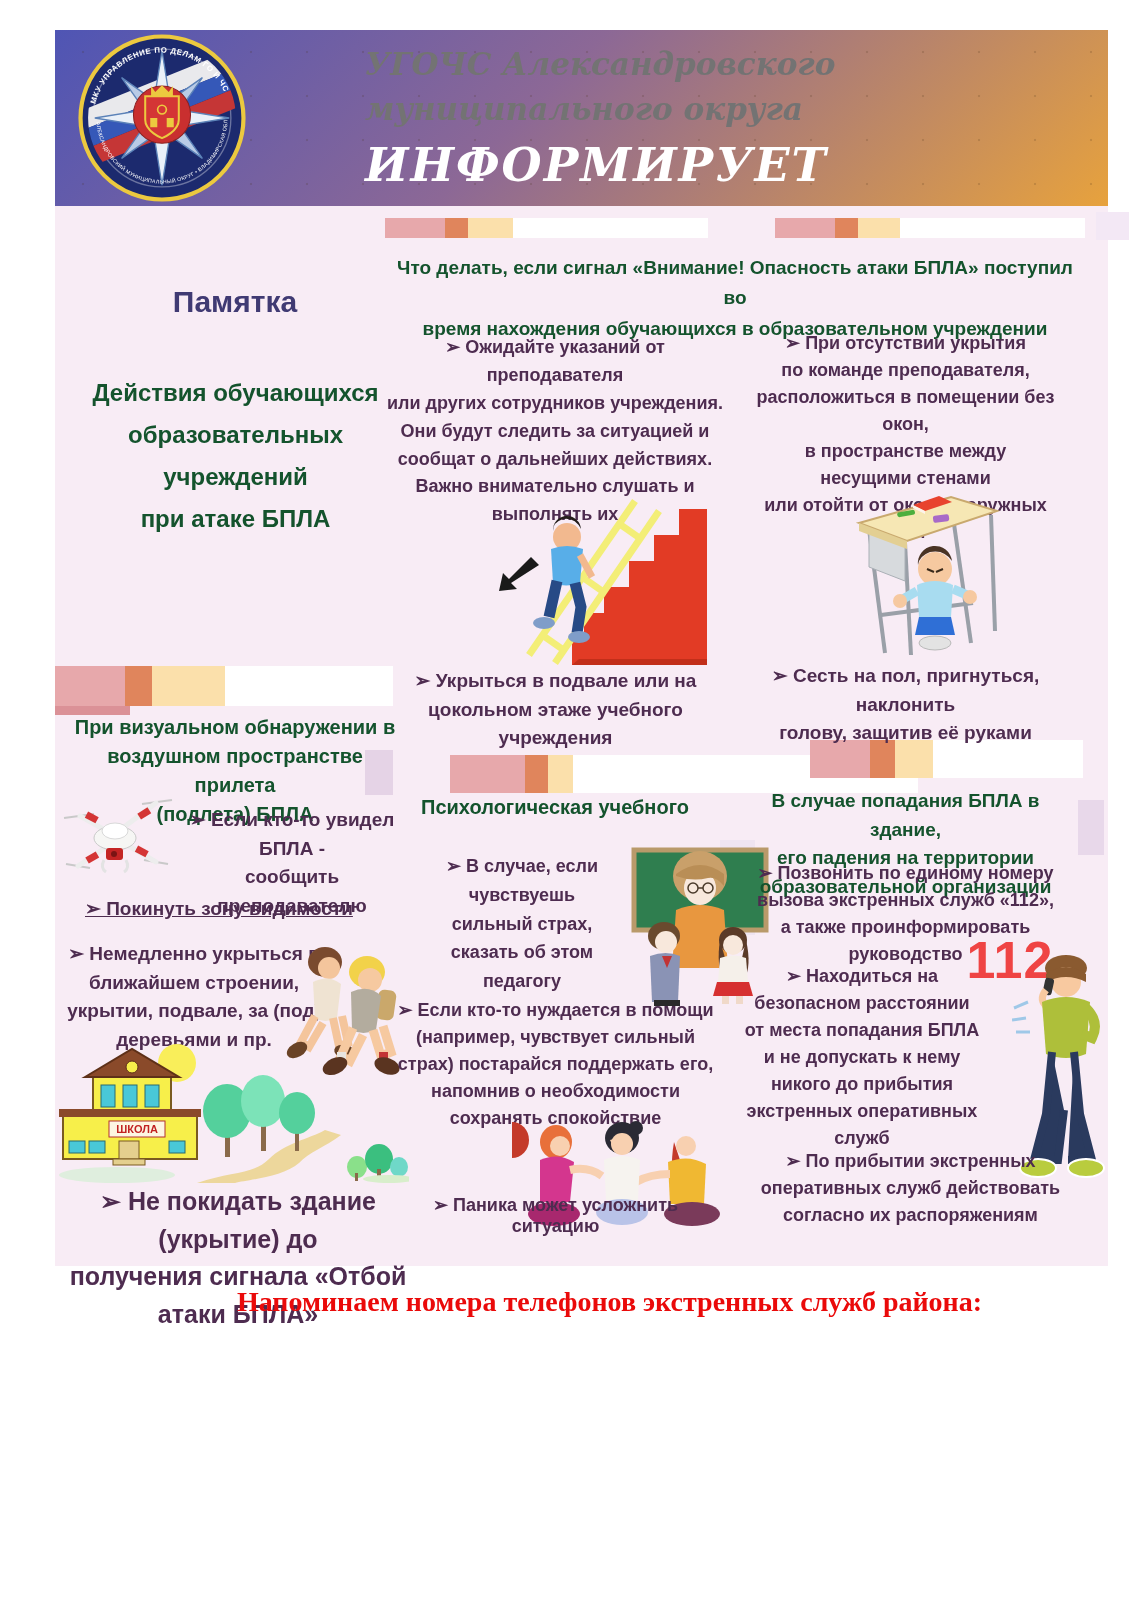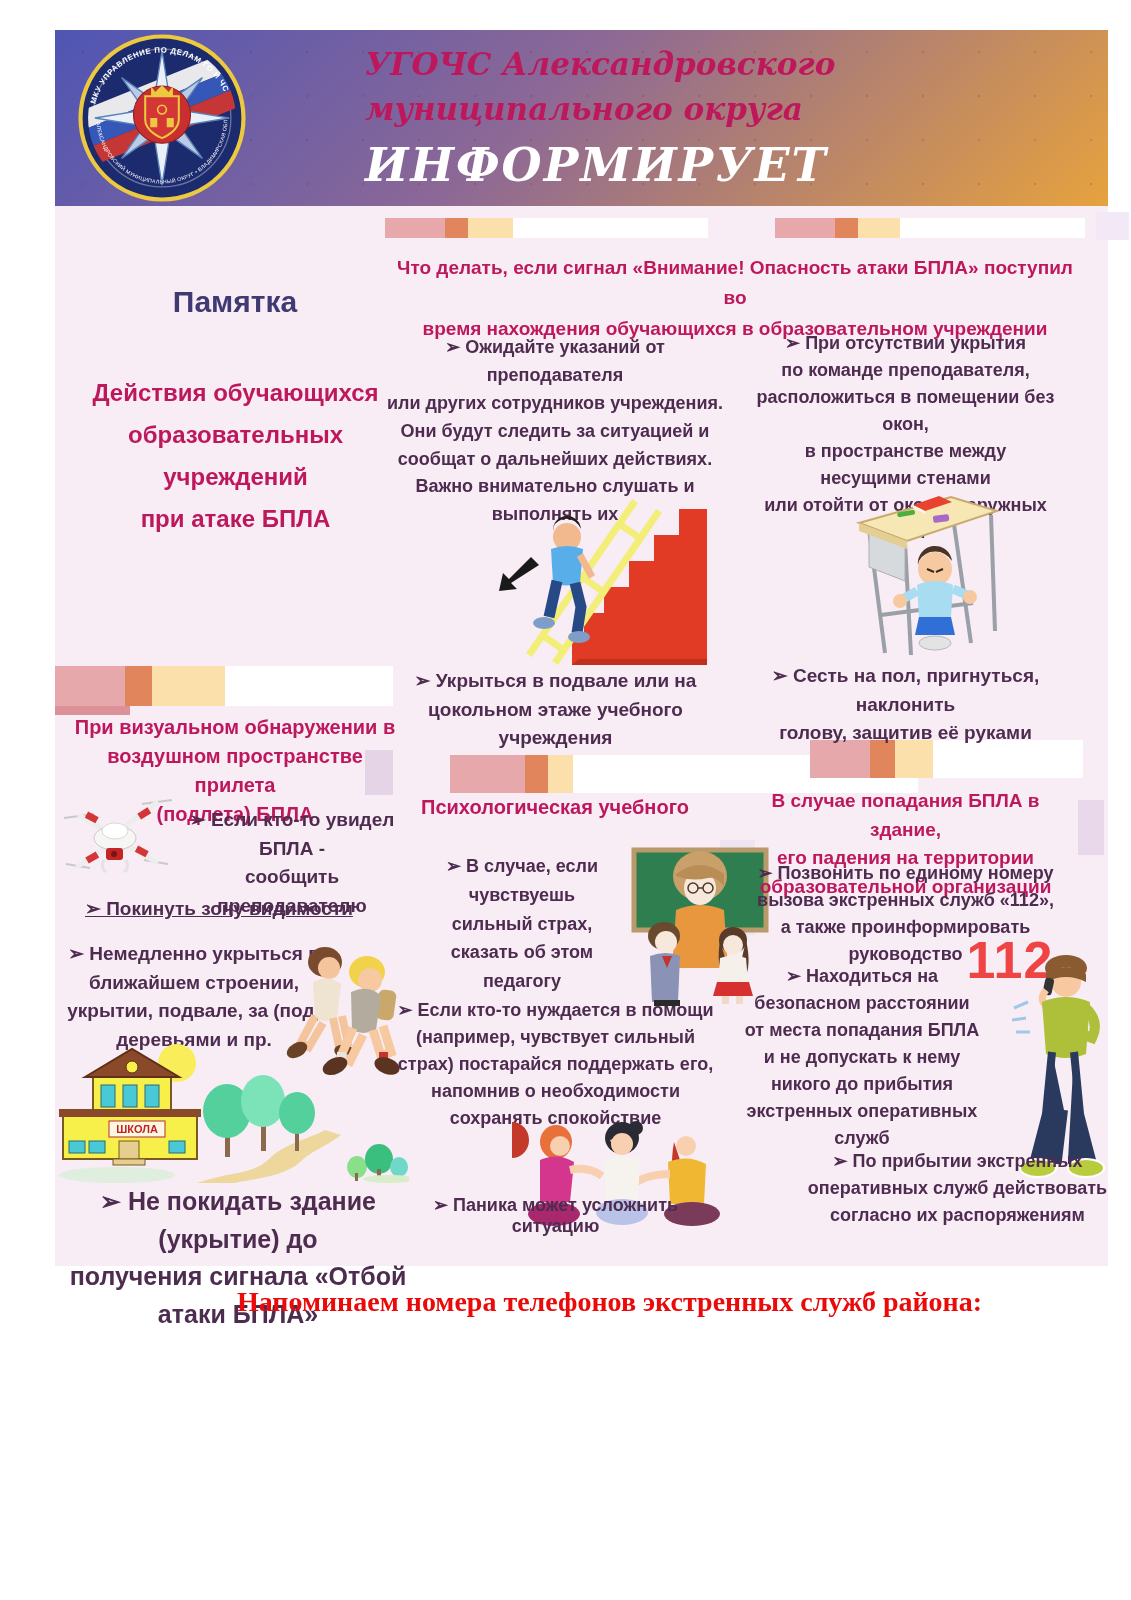--- a/index.html
+++ b/index.html
@@ -6,33 +6,33 @@
   .page{position:relative;width:1131px;height:1600px;background:#ffffff;overflow:hidden;
         font-family:"Liberation Sans",sans-serif;}
   .abs{position:absolute;}
   .t{position:absolute;font-family:"Liberation Sans",sans-serif;font-weight:bold;
      white-space:pre-line;text-align:center;}
   .banner{position:absolute;left:55px;top:30px;width:1053px;height:176px;
           background:linear-gradient(135deg,#4f55b4 0%,#8c6896 45%,#e7a23d 100%);}
   .banner .dots{position:absolute;inset:0;
           background-image:radial-gradient(circle,rgba(70,45,20,.35) 1px,transparent 1.6px);
           background-size:56px 44px;opacity:.5;}
-  .orgname{position:absolute;left:365px;top:42px;color:#be185d;
+  .orgname{position:absolute;left:365px;top:42px;color:#737373;
            font-family:"DejaVu Serif","Liberation Serif",serif;font-style:italic;font-weight:bold;
            font-size:31px;line-height:1.45;white-space:pre-line;}
   .informs{position:absolute;left:365px;top:138px;color:#fff;
            font-family:"DejaVu Serif","Liberation Serif",serif;font-style:italic;font-weight:bold;
            font-size:46px;letter-spacing:2px;}
   .poster{position:absolute;left:55px;top:206px;width:1053px;height:1060px;background:#f8ecf5;}
   .bar{position:absolute;display:flex;}
   .bar div{height:100%;}
   .seg-pink{background:#e7a8ab;} .seg-orange{background:#e0855c;}
   .seg-peach{background:#fbe0ab;} .seg-white{background:#ffffff;}
   .sq{position:absolute;}
-  .red{color:#be185d;}
+  .red{color:#14532d;}
   .body-txt{color:#4e2c50;}
   .footer-txt{position:absolute;left:0;width:1131px;text-align:center;color:#ea0a0a;
      font-family:"Liberation Serif","DejaVu Serif",serif;font-weight:bold;margin-left:44px;}
   svg{display:block;}
 </style>
 </head>
 <body>
 
 <div class="page">
 
@@ -383,19 +383,19 @@
     <ellipse cx="74" cy="216" rx="18" ry="9" fill="#b9cc3e" stroke="#ffffff" stroke-width="2"></ellipse>
   </svg>
 
   <div class="t body-txt" style="left:742px;top:963px;width:240px;font-size:18px;line-height:1.5;">➢ Находиться на
 безопасном расстоянии
 от места попадания БПЛА
 и не допускать  к нему
 никого до прибытия
 экстренных оперативных
 служб</div>
-  <div class="t body-txt" style="left:758px;top:1148px;width:305px;font-size:18px;line-height:1.5;margin-left:47px;">➢ По прибытии  экстренных
+  <div class="t body-txt" style="left:758px;top:1148px;width:305px;font-size:18px;line-height:1.5;">➢ По прибытии  экстренных
 оперативных служб действовать
 согласно их распоряжениям</div>
 
   <div class="footer-txt" style="top:1286px;font-size:28px;">Напоминаем номера телефонов экстренных служб района:</div>
 
 </div>
 
 </body></html>

